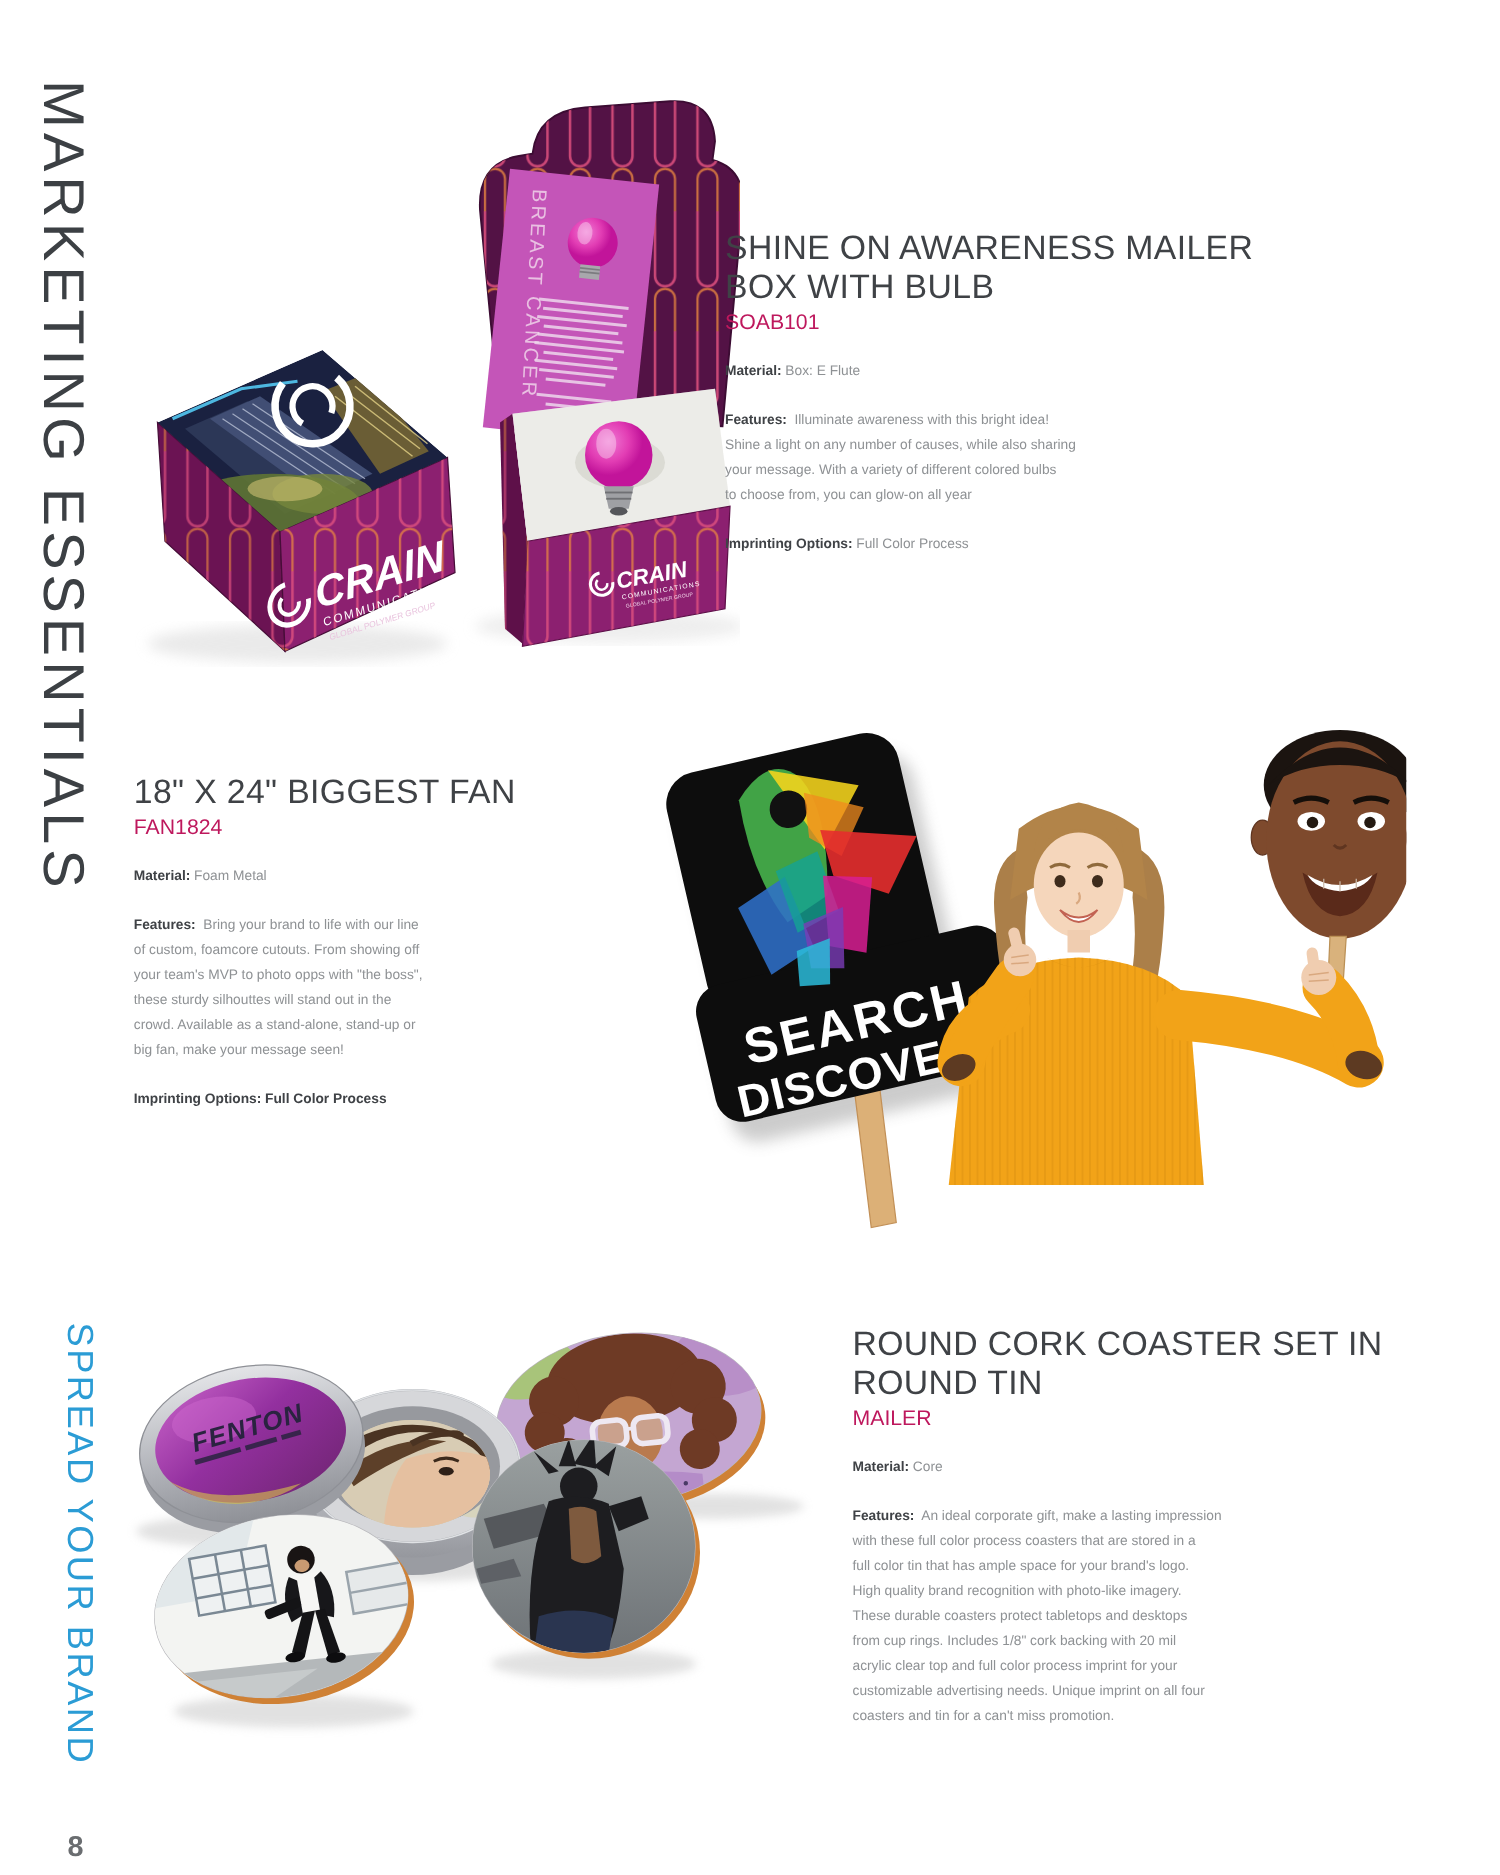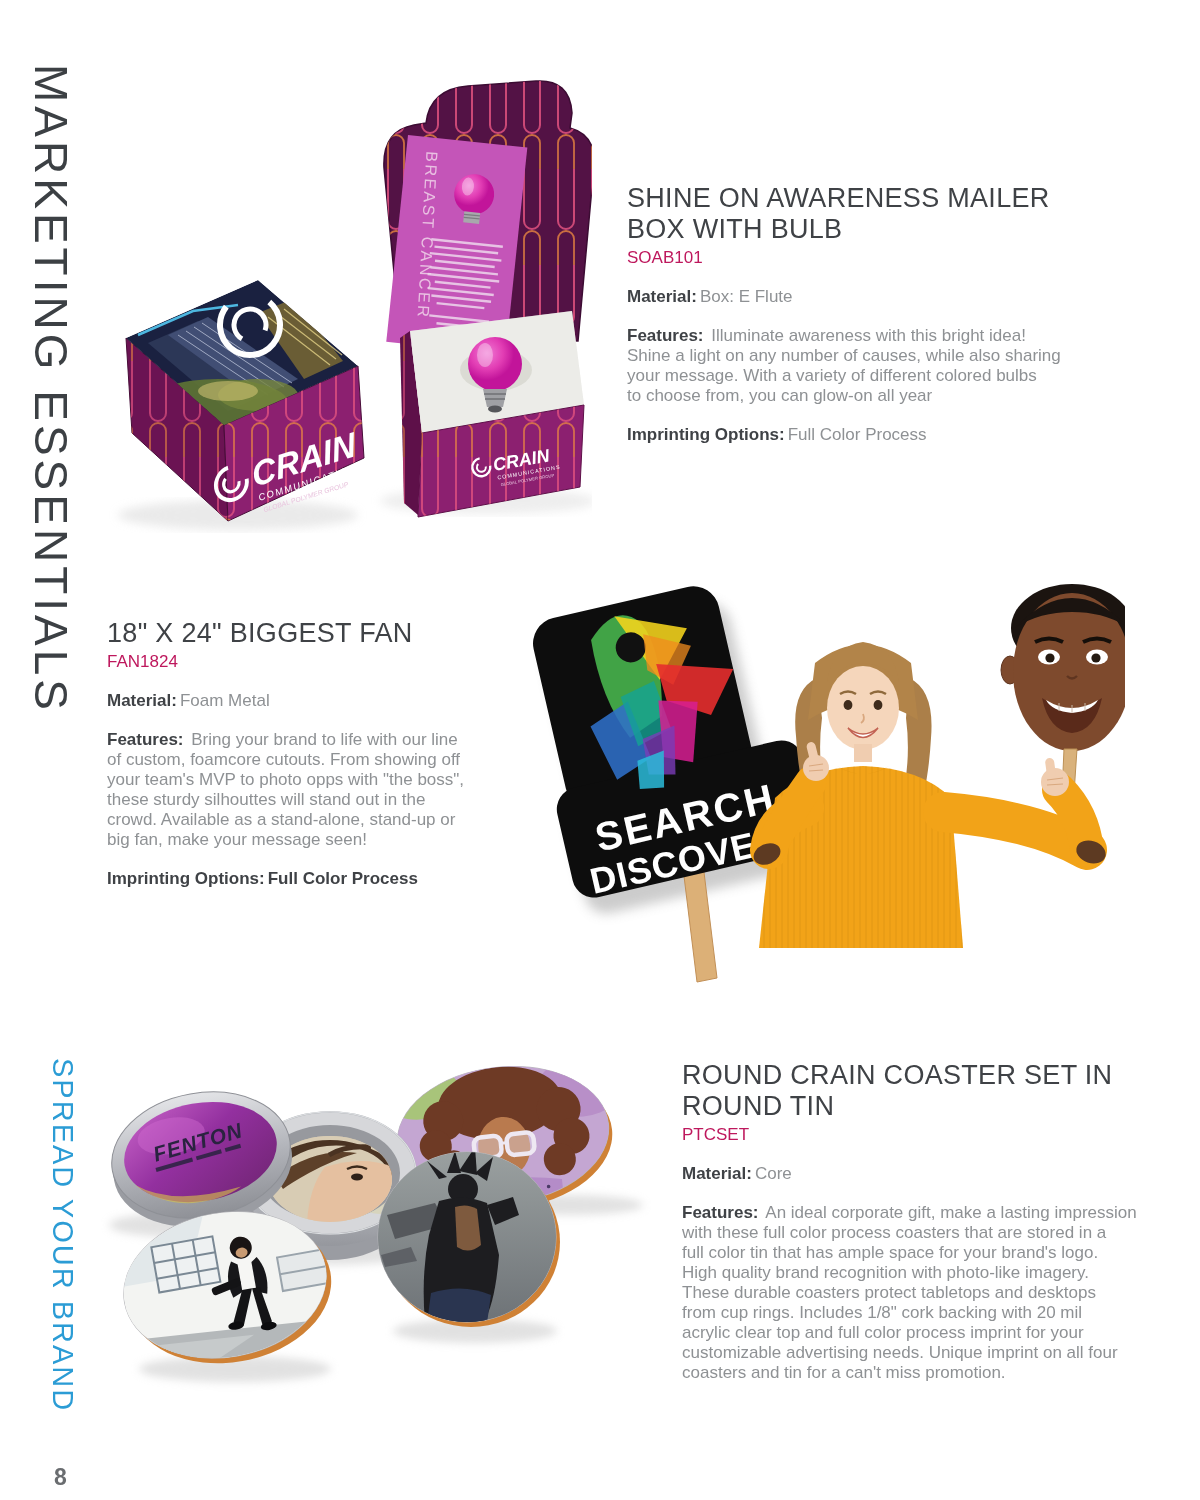--- a/index.html
+++ b/index.html
@@ -5,21 +5,21 @@
   html,body{margin:0;padding:0;background:#ffffff;}
   #page{position:relative;width:1200px;height:1500px;background:#fff;overflow:hidden;
         font-family:"Liberation Sans",sans-serif;}
   .vrail{position:absolute;writing-mode:vertical-rl;white-space:nowrap;}
   #rail-top{left:24px;top:64px;font-size:46px;font-weight:300;letter-spacing:4px;color:#3c4044;}
   #rail-bottom{left:46px;top:1058px;font-size:29px;font-weight:400;letter-spacing:2px;color:#2b9cd5;}
   #page-num{position:absolute;left:54px;top:1464px;font-size:23px;font-weight:700;color:#6a6d70;}
   .product{position:absolute;}
   .ptitle{margin:0;font-size:27px;line-height:31px;font-weight:400;letter-spacing:.3px;color:#3f4246;}
   .sku{margin:3px 0 0 0;font-size:17px;color:#be185d;}
-  .spec,.feat,.imprint{margin:19px 0 0 0;font-size:17px;line-height:20px;color:#8e9194;}
+  .spec,.feat,.imprint{margin:19px 0 0 0;font-size:11px;line-height:20px;color:#8e9194;}
   .feat{white-space:nowrap;}
   .lbl{font-weight:700;color:#3f4246;margin-right:3px;}
   .all-bold .val{font-weight:700;color:#3f4246;}
   .art{position:absolute;}
   svg text{font-family:"Liberation Sans",sans-serif;}
 </style>
 </head>
 <body>
 
 <div id="page">
@@ -136,21 +136,21 @@
       <g transform="translate(146,414) rotate(-17) skewX(-8)" fill="#ffffff">
         <circle cx="-22" cy="-10" r="16" fill="none" stroke="#ffffff" stroke-width="4" stroke-dasharray="74 26"></circle>
         <circle cx="-22" cy="-10" r="8" fill="none" stroke="#ffffff" stroke-width="3.2" stroke-dasharray="32 18"></circle>
         <text x="0" y="0" font-size="34" font-weight="700" font-style="italic">CRAIN</text>
         <text x="3" y="15" font-size="9.5" letter-spacing="1.6">COMMUNICATIONS</text>
         <text x="6" y="27" font-size="6.8" fill="#e9c4de">GLOBAL POLYMER GROUP</text>
       </g>
     </g>
   </svg>
 
-  <section class="product" style="left:627px;top:183px;width:470px;">
+  <section class="product" style="left:580px;top:183px;width:470px;">
     <h2 class="ptitle">SHINE ON AWARENESS MAILER BOX WITH BULB</h2>
     <div class="sku">SOAB101</div>
     <p class="spec">
       <span class="lbl">Material:</span><span class="val">Box: E Flute</span>
     </p>
     <p class="feat">
       <span class="lbl">Features:</span> <span class="val">Illuminate awareness with this bright idea!<br>Shine a light on any number of causes, while also sharing<br>your message. With a variety of different colored bulbs<br>to choose from, you can glow-on all year</span>
     </p>
     <p class="imprint">
       <span class="lbl">Imprinting Options:</span><span class="val">Full Color Process</span>
@@ -431,22 +431,22 @@
           <polygon points="146,238 156,238 142,272 132,268" fill="#141416"></polygon>
           <polygon points="156,238 164,238 170,274 160,276" fill="#141416"></polygon>
           <ellipse cx="134" cy="272" rx="8" ry="4" fill="#0d0d0f"></ellipse>
           <ellipse cx="166" cy="278" rx="8" ry="4" fill="#0d0d0f"></ellipse>
         </g>
       </g>
     </g>
   </svg>
 
   <section class="product" style="left:682px;top:1060px;width:500px;">
-    <h2 class="ptitle">ROUND CRAIN COASTER SET IN ROUND TIN</h2>
-    <div class="sku">PTCSET</div>
+    <h2 class="ptitle">ROUND CORK COASTER SET IN ROUND TIN</h2>
+    <div class="sku">MAILER</div>
     <p class="spec">
       <span class="lbl">Material:</span><span class="val">Core</span>
     </p>
     <p class="feat">
       <span class="lbl">Features:</span> <span class="val">An ideal corporate gift, make a lasting impression<br>with these full color process coasters that are stored in a<br>full color tin that has ample space for your brand's logo.<br>High quality brand recognition with photo-like imagery.<br>These durable coasters protect tabletops and desktops<br>from cup rings. Includes 1/8" cork backing with 20 mil<br>acrylic clear top and full color process imprint for your<br>customizable advertising needs. Unique imprint on all four<br>coasters and tin for a can't miss promotion.</span>
     </p>
   </section>
 
 </div>
 

